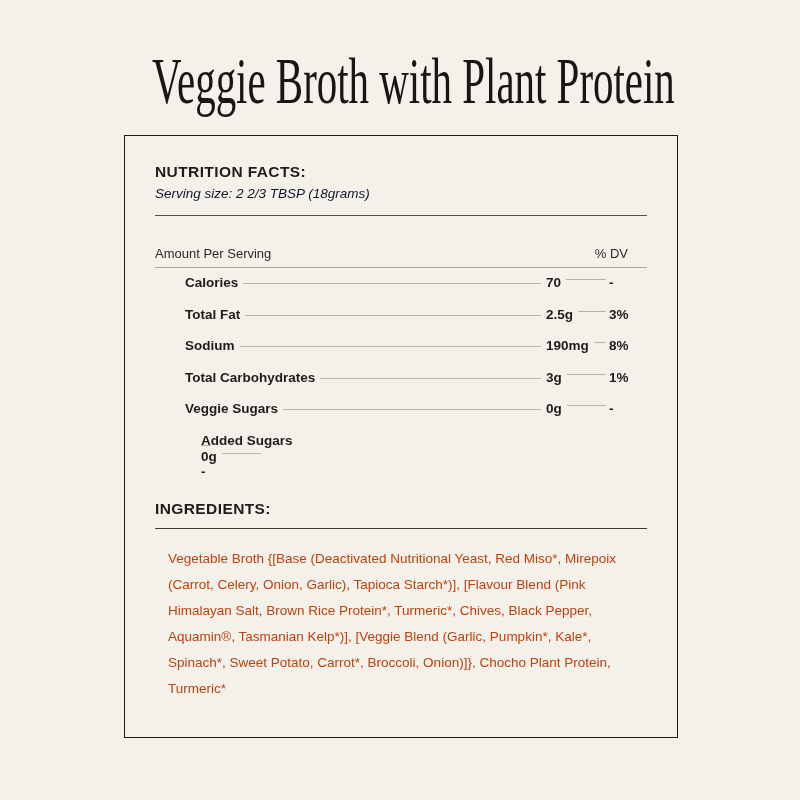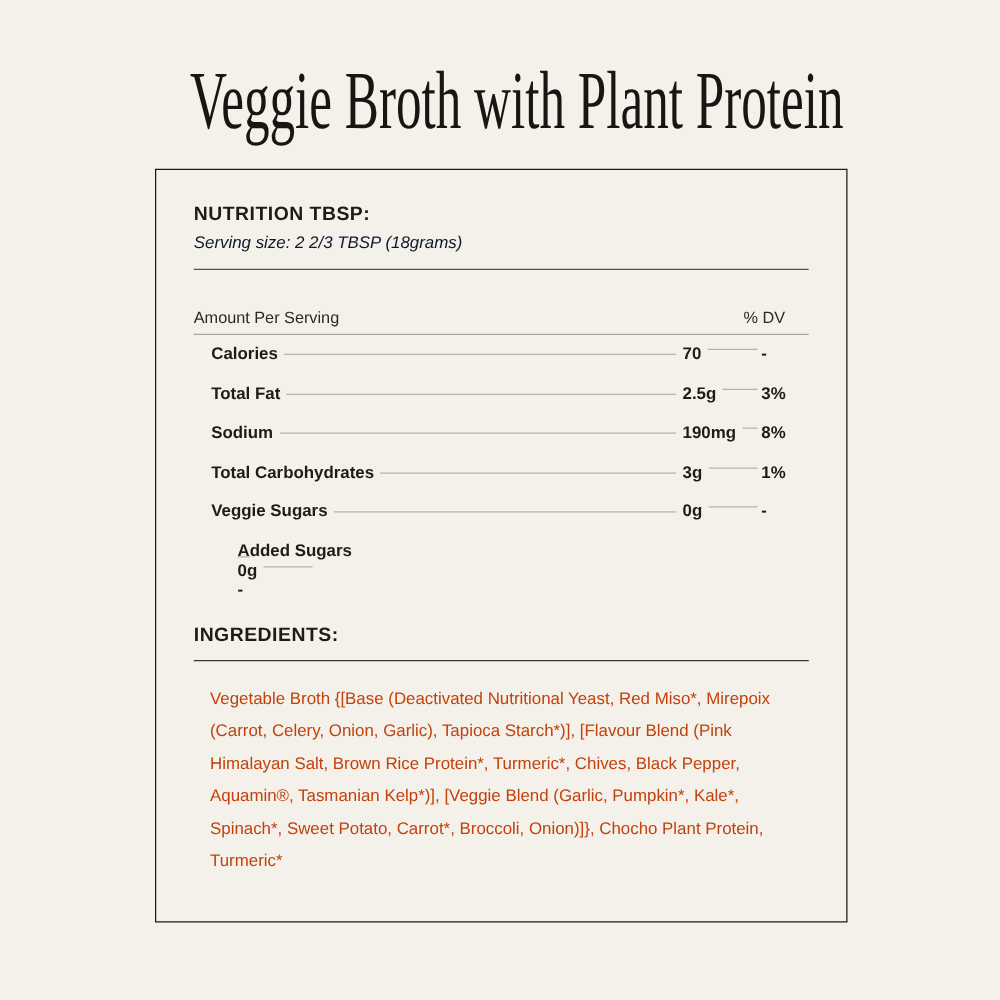--- a/index.html
+++ b/index.html
@@ -62,21 +62,21 @@
   .dv-header { margin-right: 19px; }
   .rows { margin-top: 7px; }
   .nrow {
     display: flex;
     align-items: baseline;
     height: 31.5px;
     padding-left: 14px;
     font-size: 13.5px;
   }
   .nrow.indent { padding-left: 30px; flex-direction: column; }
-  .nlabel { font-weight: 700; color: #1e1c19; white-space: nowrap; }
+  .nlabel { font-weight: 700; color: #1e1c19; white-space: nowrap; margin-left: 16px; }
   .leader {
     flex: 1;
     border-bottom: 1px solid #b7b3aa;
     margin: 0 5px;
     transform: translateY(-3px);
     min-width: 10px;
   }
   .nvalue-wrap {
     display: flex;
     align-items: center;
@@ -111,21 +111,21 @@
     color: #2b2927;
   }
 </style>
 </head>
 <body>
 
 <h1 class="page-title">Veggie Broth with Plant Protein</h1>
 
 <div class="label-box">
 
-  <div class="nf-heading">NUTRITION TBSP:</div>
+  <div class="nf-heading">NUTRITION FACTS:</div>
   <div class="serving">Serving size: 2 2/3 TBSP (18grams)</div>
   <hr class="rule-dark">
 
   <div class="table-header">
     <span>Amount Per Serving</span>
     <span class="dv-header">% DV</span>
   </div>
 
   <div class="rows">
   <div class="nrow">

